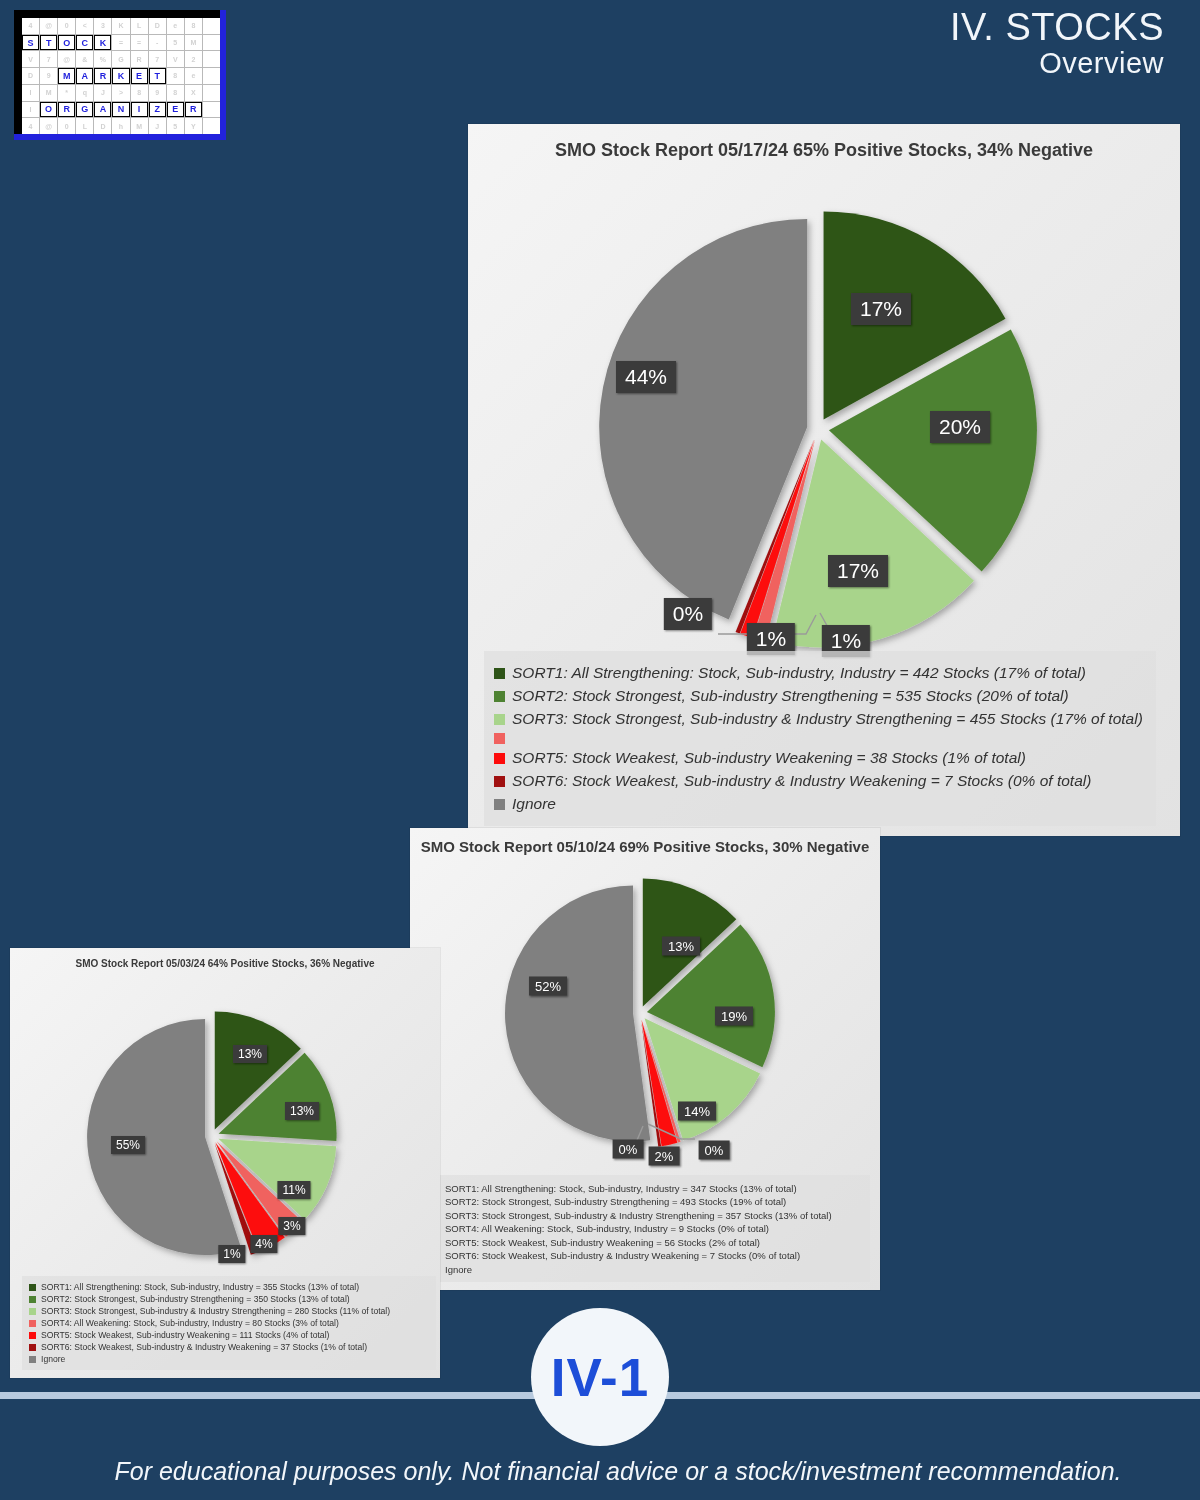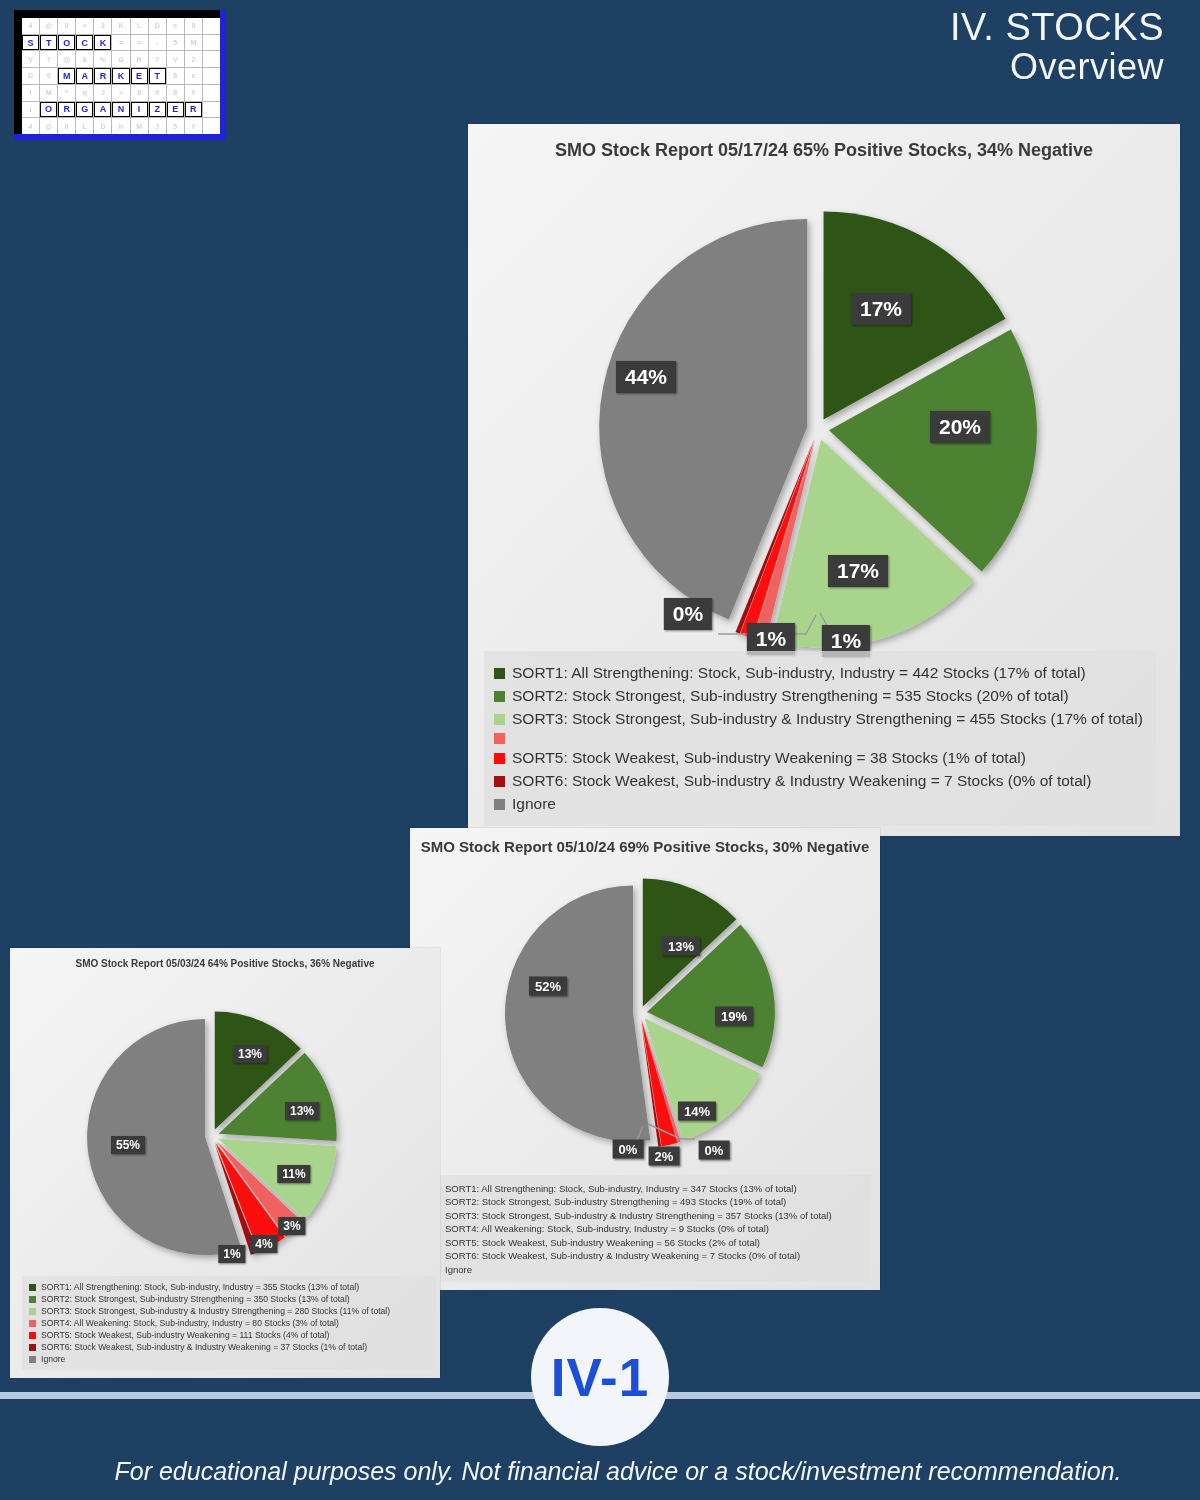--- a/index.html
+++ b/index.html
@@ -8,21 +8,21 @@
     background:#1e4062;
     font-family:"Liberation Sans", sans-serif;
   }
 
   
   #header-title{
     position:absolute;right:36px;top:8px;text-align:right;color:#f2f6fa;
     line-height:1.05;
   }
   #header-title .line1{font-size:38px;letter-spacing:.5px;}
-  #header-title .line2{font-size:36px;font-weight:300;letter-spacing:.5px;}
+  #header-title .line2{font-size:29px;font-weight:300;letter-spacing:.5px;}
 
   
   #logo{
     position:absolute;left:14px;top:10px;width:212px;height:130px;
     background:#2222dd;padding:0;box-sizing:border-box;
   }
   #logo .frame{
     position:absolute;left:0;top:0;width:206px;height:124px;
     background:#000;border:4px solid #000;box-sizing:border-box;
   }
@@ -55,38 +55,38 @@
   #panel-main .chart-title{top:16px;font-size:18px;}
   #panel-mid  .chart-title{top:10px;font-size:15px;}
   #panel-left .chart-title{top:10px;font-size:10px;}
 
   .pie-wrap{position:absolute;}
   .pie-wrap svg{display:block;overflow:visible;}
 
   
   .dlabel{
     position:absolute;transform:translate(-50%,-50%);
-    background:#3b3b3b;color:#fff;font-weight:bold;
+    background:#3b3b3b;color:#fff;font-weight:normal;
     padding:2px 6px;white-space:nowrap;
     box-shadow:1px 1px 2px rgba(0,0,0,.45);
   }
   #panel-main .dlabel{font-size:21px;padding:4px 9px;}
   #panel-mid  .dlabel{font-size:13px;padding:2px 6px;}
   #panel-left .dlabel{font-size:12px;padding:2px 5px;}
 
   
   .legend{
     position:absolute;background:rgba(223,223,223,.75);
     box-sizing:border-box;
   }
   .legend .row{display:flex;align-items:center;}
   .legend .sw{flex:0 0 auto;display:inline-block;}
   .legend .tx{color:#333;white-space:nowrap;}
 
-  #legend-main{left:16px;right:24px;bottom:10px;padding:8px 10px;}
+  #legend-main{left:16px;right:24px;bottom:10px;padding:8px 10px;font-style:italic;}
   #legend-main .row{margin:5px 0;}
   #legend-main .sw{width:11px;height:11px;margin-right:7px;}
   #legend-main .tx{font-size:15.5px;}
 
   #legend-mid{left:14px;right:10px;bottom:8px;padding:5px 8px;}
   #legend-mid .row{margin:2.5px 0;}
   #legend-mid .sw{width:8px;height:8px;margin-right:5px;}
   #legend-mid .tx{font-size:9.5px;}
 
   #legend-left{left:12px;right:4px;bottom:8px;padding:4px 7px;}
@@ -335,21 +335,21 @@
           <path d="M 156.58616538267958 147.62883455828296 L 242.60446341840614 66.8522760586977 A 118 118 0 0 1 274.3533193372156 155.03811586274196 Z" fill="#4e8232"></path>
           <path d="M 156.42428237978785 152.78003523444346 L 274.1914363343239 160.18931653890246 A 118 118 0 0 1 242.44258041551439 233.55659373402875 Z" fill="#a8d48b"></path>
           <path d="M 154.62918305726555 155.25077748741322 L 240.6474810929921 236.02733598699848 A 118 118 0 0 1 223.98784282777737 250.714782823657 Z" fill="#f0625f"></path>
           <path d="M 153.37227571871202 156.13414676030703 L 222.73093548922384 251.59815209655085 A 118 118 0 0 1 196.810972935504 265.8477720951207 Z" fill="#fd0b0b"></path>
           <path d="M 152.37116544171704 156.58616538267958 L 195.80986265850902 266.29979071749324 A 118 118 0 0 1 188.83517077796085 268.8108343055077 Z" fill="#a01010"></path>
           <path d="M 143.08618161583405 151.09504125528161 L 179.55018695207787 263.31971017810974 A 118 118 0 1 1 143.08618161583402 33.095041255281615 Z" fill="#808080"></path>
         </g>
       </svg>
       <div class="dlabel" style="left: 188px; top: 68px;">13%</div>
       <div class="dlabel" style="left: 240px; top: 125px;">13%</div>
-      <div class="dlabel" style="left: 232px; top: 188px;">11%</div>
+      <div class="dlabel" style="left: 232px; top: 204px;">11%</div>
       <div class="dlabel" style="left: 230px; top: 240px;">3%</div>
       <div class="dlabel" style="left: 202px; top: 258px;">4%</div>
       <div class="dlabel" style="left: 170px; top: 268px;">1%</div>
       <div class="dlabel" style="left: 66px; top: 159px;">55%</div>
     </div>
   <div class="legend" id="legend-left">
       <div class="row">
         <span class="sw" style="background: rgb(46, 84, 24);"></span>
         <span class="tx">SORT1: All Strengthening: Stock, Sub-industry, Industry = 355 Stocks (13% of total)</span>
       </div>

